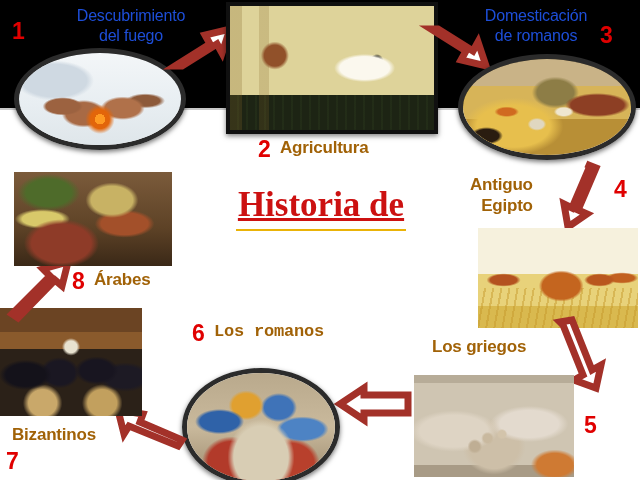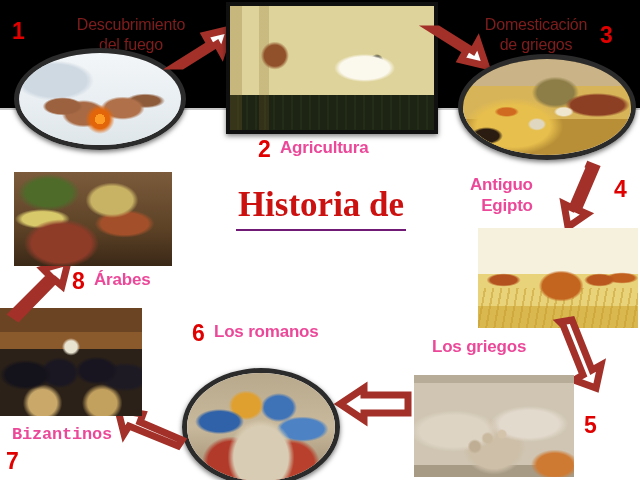--- a/index.html
+++ b/index.html
@@ -30,29 +30,28 @@
   }
   
   .lbl {
     position: absolute;
     font-weight: bold;
     white-space: pre;
     line-height: 1.12;
     letter-spacing: -0.2px;
   }
   .lbl-white {
-    color: #7f1d1d;
+    color: #1d4ed8;
     font-weight: normal;
     text-align: center;
     font-size: 16px;
     line-height: 1.25;
-    margin-top: 9px;
   }
   .lbl-green {
-    color: #ec4899;
+    color: #a16207;
     font-size: 17px;
   }
   .num {
     position: absolute;
     color: #e00000;
     font-weight: bold;
     font-size: 23px;
     font-family: "Liberation Sans", sans-serif;
   }
   
@@ -62,23 +61,24 @@
     top: 182px;
     width: 270px;
     text-align: center;
     color: #cc1111;
     font-family: "Liberation Serif", serif;
     font-size: 35px;
     font-weight: bold;
     line-height: 1.33;
   }
   .title span {
-    border-bottom: 2px solid #701a75;
+    border-bottom: 2px solid #eab308;
     display: inline-block;
     padding: 0 2px;
+    text-decoration: underline;
   }
   
   .oval {
     position: absolute;
     border-radius: 50%;
     border: 5px solid #2b2b2b;
     box-shadow: 0 2px 5px rgba(0,0,0,.55);
     overflow: hidden;
   }
   .rect {
@@ -251,21 +251,21 @@
   <div class="num" style="left:258px; top:136px;">2</div>
   <div class="lbl lbl-green" style="left:280px; top:138px;">Agricultura</div>
 
   <div class="arrow" style="left:428px; top:22px;">
     <svg width="62" height="52" viewBox="0 0 62 52">
       <polygon points="3,7 38,29 33,38 58,44 50,20 45,29 10,7"></polygon>
     </svg>
   </div>
 
   <div class="lbl lbl-white" style="left:462px; top:6px; width:148px;">Domesticación
-de griegos</div>
+de romanos</div>
   <div class="num" style="left:600px; top:22px;">3</div>
   <div class="oval" style="left:458px; top:54px; width:168px; height:96px;">
     <div class="pic art-domestic"></div>
   </div>
 
   <div class="arrow" style="left:556px; top:160px;">
     <svg width="48" height="72" viewBox="0 0 48 72">
       <polygon points="30,4 40,8 22,50 31,54 12,67 8,44 16,48 34,6"></polygon>
     </svg>
   </div>
@@ -289,35 +289,35 @@
     <div class="pic art-greek"></div>
   </div>
 
   <div class="arrow" style="left:336px; top:385px;">
     <svg width="76" height="44" viewBox="0 0 76 44">
       <polygon points="72,10 28,10 28,3 4,19 28,35 28,28 72,28"></polygon>
     </svg>
   </div>
 
   <div class="num" style="left:192px; top:320px;">6</div>
-  <div class="lbl lbl-green" style="left:214px; top:322px;">Los romanos</div>
+  <div class="lbl lbl-green" style="left:214px; top:322px;font-family:Liberation Mono, monospace;">Los romanos</div>
   <div class="oval" style="left:182px; top:368px; width:148px; height:108px;">
     <div class="pic art-roman"></div>
   </div>
 
   <div class="arrow" style="left:110px; top:400px;">
     <svg width="76" height="50" viewBox="0 0 76 50">
       <polygon points="72,40 30,22 33,14 8,10 14,34 19,26 68,46"></polygon>
     </svg>
   </div>
 
   <div class="rect" style="left:0px; top:308px; width:142px; height:108px;">
     <div class="pic art-byz"></div>
   </div>
-  <div class="lbl lbl-green" style="left:12px; top:425px;font-family:Liberation Mono, monospace;">Bizantinos</div>
+  <div class="lbl lbl-green" style="left:12px; top:425px;">Bizantinos</div>
   <div class="num" style="left:6px; top:448px;">7</div>
 
   <div class="arrow" style="left:10px; top:256px;">
     <svg width="70" height="62" viewBox="0 0 70 62">
       <polygon points="2,58 40,20 33,13 58,6 52,30 45,24 8,62"></polygon>
     </svg>
   </div>
 
   <div class="rect" style="left:14px; top:172px; width:158px; height:94px;">
     <div class="pic art-arab"></div>

